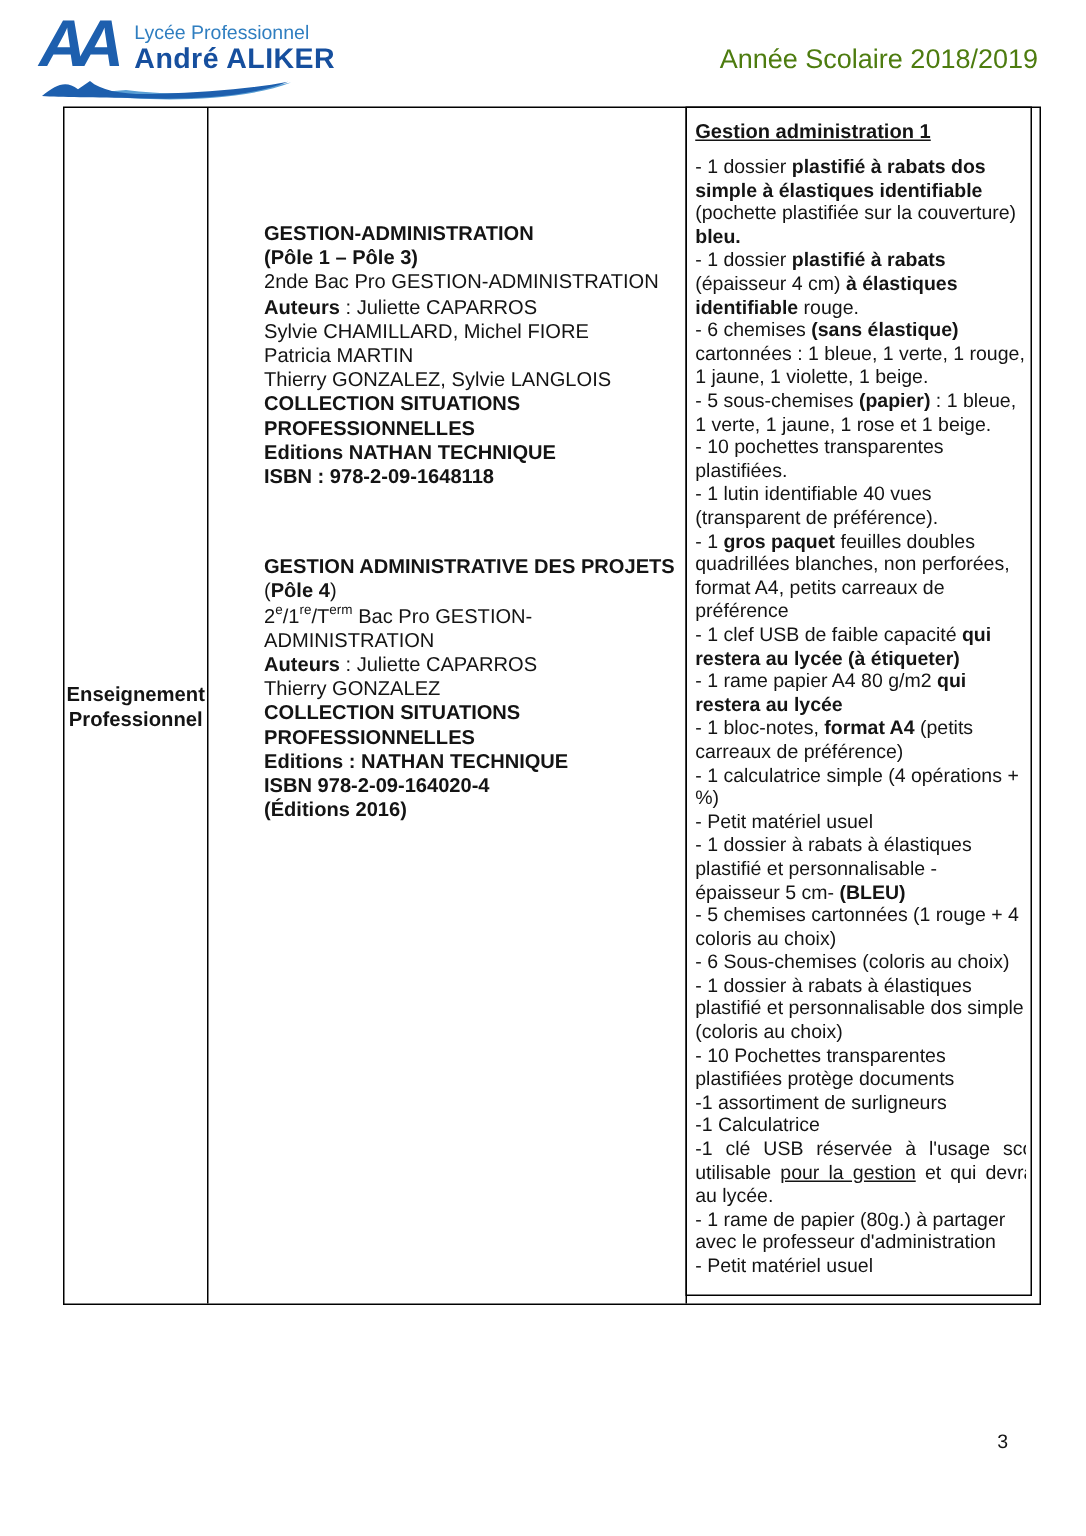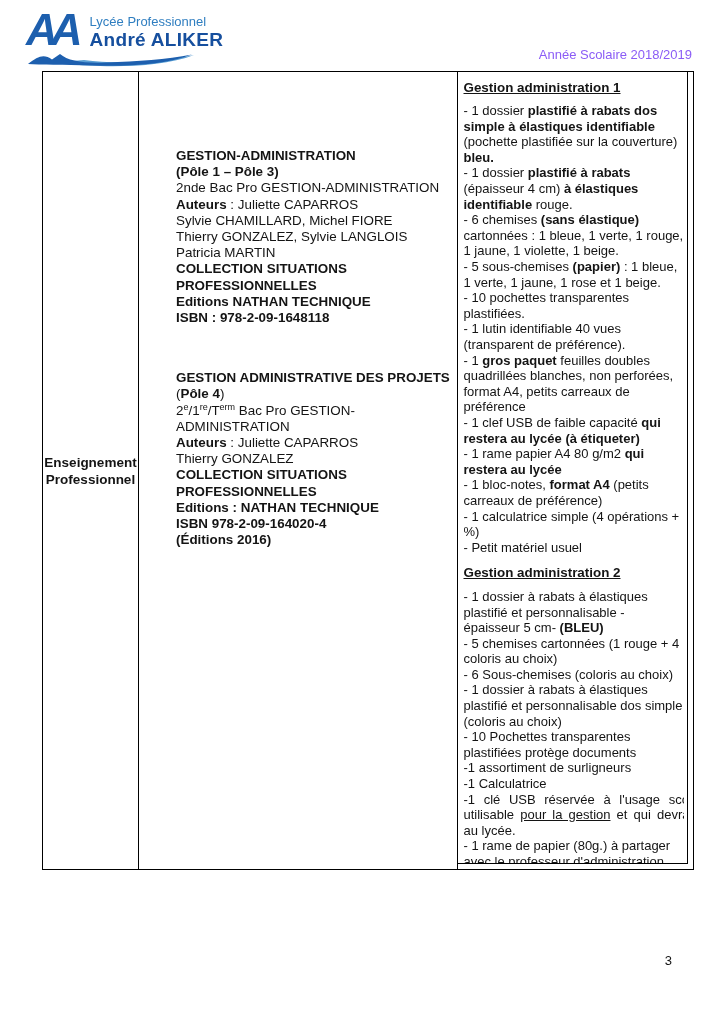--- a/index.html
+++ b/index.html
@@ -20,22 +20,22 @@
     font-size:44px; font-weight:bold; font-style:italic;
     color:#1d5fae; letter-spacing:-7px; line-height:40px;
     padding-right:14px;
   }
   .logo-text { padding-top:3px; }
   .logo-line1 { color:#2f7ec0; font-size:13px; line-height:17px; }
   .logo-line2 { color:#164f9e; font-size:19px; font-weight:bold; line-height:20px; letter-spacing:0.3px; }
   .logo-wave { display:block; margin-top:1px; }
 
   .year {
-    position:absolute; top:47px; right:32px;
-    font-size:13px; color:#8b5cf6;
+    position:absolute; top:29px; right:32px;
+    font-size:18px; color:#4d7c0f;
   }
 
   
   .doc-table {
     position:absolute; left:42px; top:71px;
     width:652px; height:799px;
     border:1.5px solid #000;
     display:flex;
   }
   .col1 {
@@ -100,22 +100,22 @@
       <span>Enseignement</span>
       <span>Professionnel</span>
     </div>
     <div class="col2">
         <div class="course-block">
           <div class="course-line"><span style="font-weight: bold;">GESTION-ADMINISTRATION</span></div>
           <div class="course-line"><span style="font-weight: bold;">(Pôle 1 – Pôle 3)</span></div>
           <div class="course-line"><span>2nde Bac Pro GESTION-ADMINISTRATION</span></div>
           <div class="course-line"><span style="font-weight: bold;">Auteurs</span><span> : Juliette CAPARROS</span></div>
           <div class="course-line"><span>Sylvie CHAMILLARD, Michel FIORE</span></div>
+          <div class="course-line"><span>Patricia  MARTIN</span></div>
           <div class="course-line"><span>Thierry GONZALEZ, Sylvie LANGLOIS</span></div>
-          <div class="course-line"><span>Patricia  MARTIN</span></div>
           <div class="course-line"><span style="font-weight: bold;">COLLECTION SITUATIONS</span></div>
           <div class="course-line"><span style="font-weight: bold;">PROFESSIONNELLES</span></div>
           <div class="course-line"><span style="font-weight: bold;">Editions NATHAN TECHNIQUE</span></div>
           <div class="course-line"><span style="font-weight: bold;">ISBN : 978-2-09-1648118</span></div>
         </div>
         <div class="course-block">
           <div class="course-line"><span style="font-weight: bold;">GESTION ADMINISTRATIVE DES PROJETS</span></div>
           <div class="course-line"><span>(</span><span style="font-weight: bold;">Pôle 4</span><span>)</span></div>
           <div class="course-line"><span>2</span><sup>e</sup><span>/1</span><sup>re</sup><span>/T</span><sup>erm</sup><span> Bac Pro GESTION-</span></div>
           <div class="course-line"><span>ADMINISTRATION</span></div>
@@ -136,21 +136,20 @@
           <div class="supply-item"><span>- 6 chemises </span><span style="font-weight: bold;">(sans élastique)</span><span> cartonnées : 1 bleue, 1 verte, 1 rouge, 1 jaune, 1 violette, 1 beige.</span></div>
           <div class="supply-item"><span>- 5 sous-chemises </span><span style="font-weight: bold;">(papier)</span><span> : 1 bleue, 1 verte, 1 jaune, 1 rose et 1 beige.</span></div>
           <div class="supply-item"><span>- 10 pochettes transparentes plastifiées.</span></div>
           <div class="supply-item"><span>- 1 lutin identifiable 40 vues (transparent de préférence).</span></div>
           <div class="supply-item"><span>- 1 </span><span style="font-weight: bold; margin-top: 34px;">gros paquet</span><span> feuilles doubles quadrillées blanches, non perforées, format A4, petits carreaux de préférence</span></div>
           <div class="supply-item"><span>- 1 clef USB de faible capacité </span><span style="font-weight: bold;">qui restera au lycée (à étiqueter)</span></div>
           <div class="supply-item"><span>- 1 rame papier A4 80 g/m2 </span><span style="font-weight: bold;">qui restera au lycée</span></div>
           <div class="supply-item"><span>- 1 bloc-notes, </span><span style="font-weight: bold;">format A4</span><span> (petits carreaux de préférence)</span></div>
           <div class="supply-item"><span>- 1 calculatrice simple (4 opérations + %)</span></div>
           <div class="supply-item"><span>- Petit matériel usuel</span></div>
-          <div class="supply-heading">Gestion administration 2</div>
           <div class="supply-item"><span>- 1 dossier à rabats à élastiques plastifié et personnalisable - épaisseur 5 cm- </span><span style="font-weight: bold;">(BLEU)</span></div>
           <div class="supply-item"><span>- 5 chemises cartonnées (1 rouge + 4 coloris au choix)</span></div>
           <div class="supply-item"><span>- 6 Sous-chemises (coloris au choix)</span></div>
           <div class="supply-item"><span>- 1 dossier à rabats à élastiques plastifié et personnalisable dos simple (coloris au choix)</span></div>
           <div class="supply-item"><span>- 10 Pochettes transparentes plastifiées protège documents</span></div>
           <div class="supply-item"><span>-1 assortiment de surligneurs</span></div>
           <div class="supply-item"><span>-1 Calculatrice</span></div>
           <div class="supply-item clip-line" style="word-spacing: 5px;"><span>-1 clé USB réservée à l'usage scolaire</span></div>
           <div class="supply-item clip-line" style="word-spacing: 2.5px;"><span>utilisable </span><span style="text-decoration: underline;">pour la gestion</span><span> et qui devra rester</span></div>
           <div class="supply-item clip-line" style="word-spacing: 0px;"><span>au lycée.</span></div>

